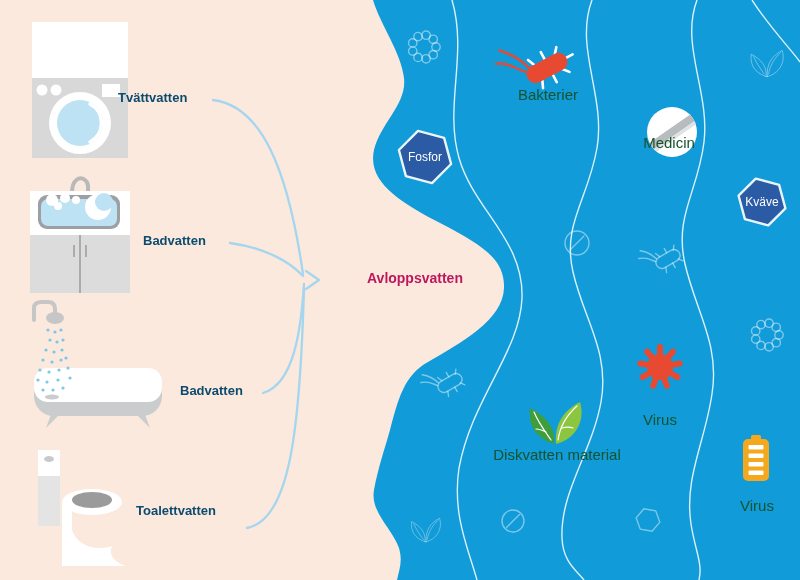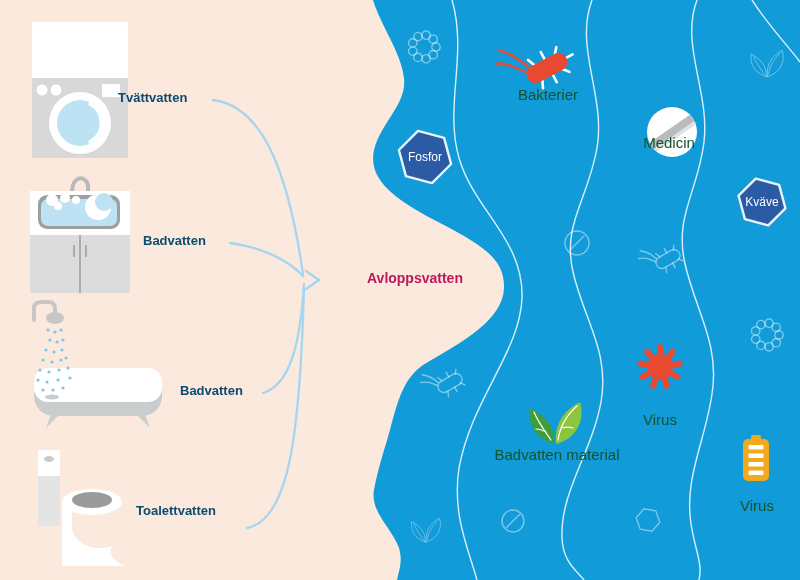--- a/index.html
+++ b/index.html
@@ -306,21 +306,21 @@
   <svg class="abs" style="left:520px;top:398px;" width="68" height="48" viewBox="0 0 68 48">
     <path d="M 34 46 C 16 40 8 28 10 10 C 26 18 36 30 34 46 Z" fill="#3f9e3c"></path>
     <path d="M 36 46 C 34 26 44 12 60 4 C 66 24 54 42 36 46 Z" fill="#8cc63f"></path>
     <g fill="none" stroke="#ffffff" stroke-width="1.2" stroke-linecap="round">
       <path d="M 31 42 C 24 32 18 24 14 14"></path>
       <path d="M 26 34 C 22 32 19 31 16 31"></path>
       <path d="M 38 42 C 40 28 48 16 57 8"></path>
       <path d="M 42 30 C 46 29 50 29 53 30"></path>
     </g>
   </svg>
-  <div class="water-label" style="left:487px;top:446px;width:140px;">Badvatten material</div>
+  <div class="water-label" style="left:487px;top:446px;width:140px;">Diskvatten material</div>
 
   <svg class="abs" style="left:742px;top:435px;" width="28" height="46" viewBox="0 0 28 46">
     <rect x="9" y="0" width="10" height="5" rx="1.5" fill="#f3a81d"></rect>
     <rect x="1" y="4" width="26" height="42" rx="5" fill="#f3a81d"></rect>
     <rect x="6.5" y="10" width="15" height="4.5" rx="1" fill="#ffffff"></rect>
     <rect x="6.5" y="18.5" width="15" height="4.5" rx="1" fill="#ffffff"></rect>
     <rect x="6.5" y="27" width="15" height="4.5" rx="1" fill="#ffffff"></rect>
     <rect x="6.5" y="35.5" width="15" height="4.5" rx="1" fill="#ffffff"></rect>
   </svg>
   <div class="water-label" style="left:722px;top:497px;width:70px;">Virus</div>

